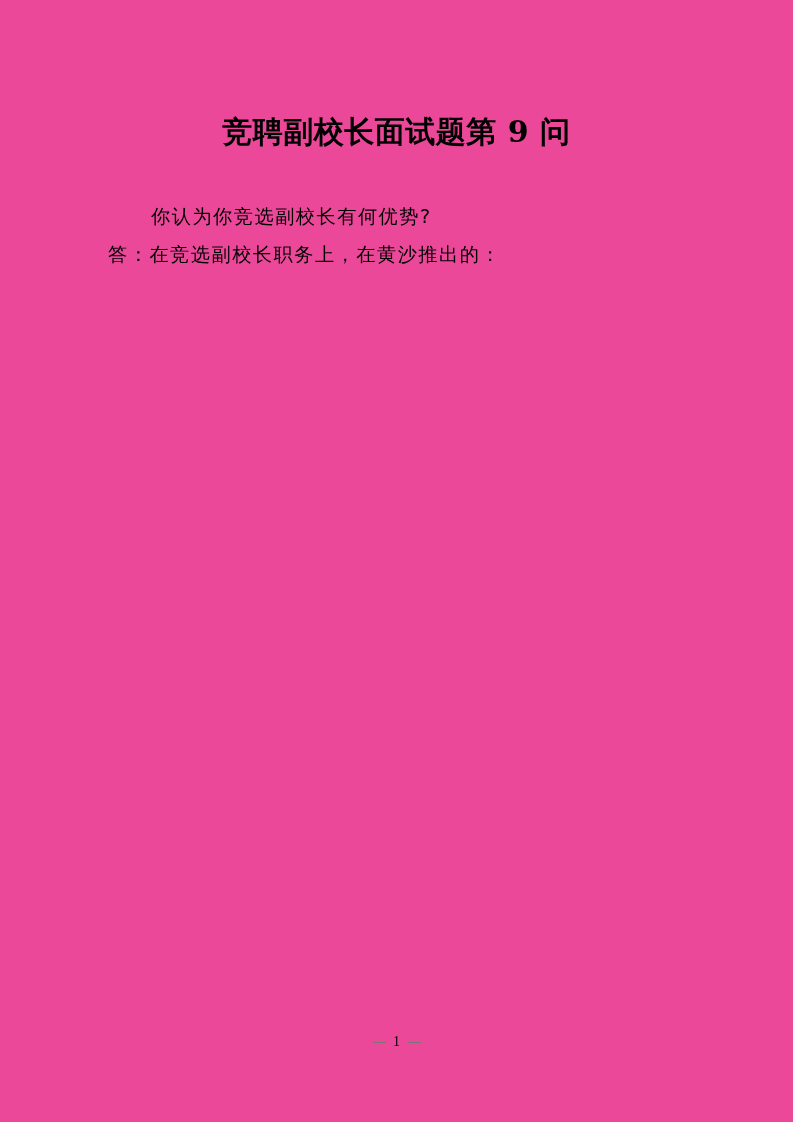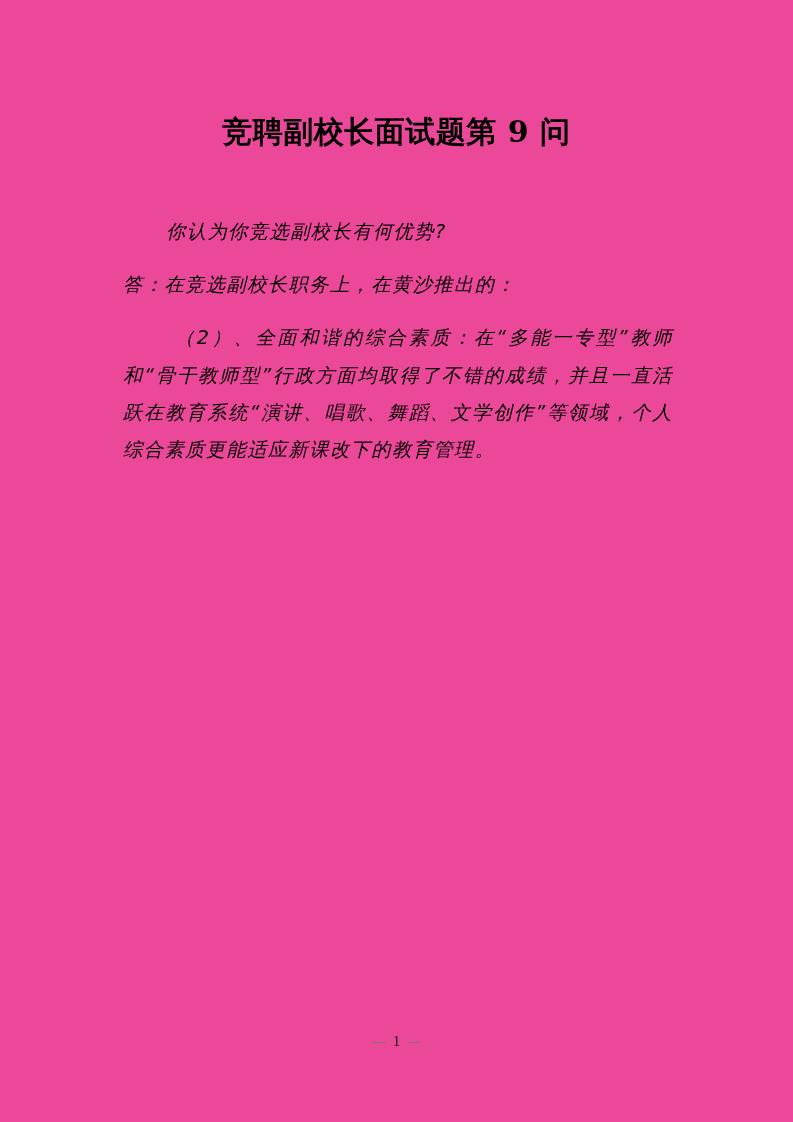--- a/index.html
+++ b/index.html
@@ -42,23 +42,22 @@
       left: 107px;
       width: 582px;
       font-size: 19.2px;
       line-height: 37.2px;
       text-align: justify;
       text-justify: inter-character;
       letter-spacing: 1.5px;
       font-family: "DejaVu Sans", "Liberation Sans", sans-serif;
     }
     .body p {
-      margin: 16px;
+      margin: 1px;
       padding: 0;
-      font-style: italic;
     }
     .indent {
       text-indent: 43px;
     }
     .indent-item {
       text-indent: 52px;
     }
     .noindent {
       text-indent: 0;
     }
@@ -83,21 +82,20 @@
   </style>
 </head>
 <body>
 
 <div class="page">
   <div class="title">竞聘副校长面试题第 9 问</div>
 
   <div class="body">
     <p class="indent">你认为你竞选副校长有何优势?</p>
     <p class="noindent">答：在竞选副校长职务上，在黄沙推出的：</p>
-    <p class="indent-item">（2）、全面和谐的综合素质：在“多能一专型”教师和“骨干教师型”行政方面均取得了不错的成绩，并且一直活跃在教育系统“演讲、唱歌、舞蹈、文学创作”等领域，个人综合素质更能适应新课改下的教育管理。</p>
   </div>
 
   <div class="footer">
     <span class="dash"></span>
     <span>1</span>
     <span class="dash"></span>
   </div>
 </div>
 
 </body></html>

